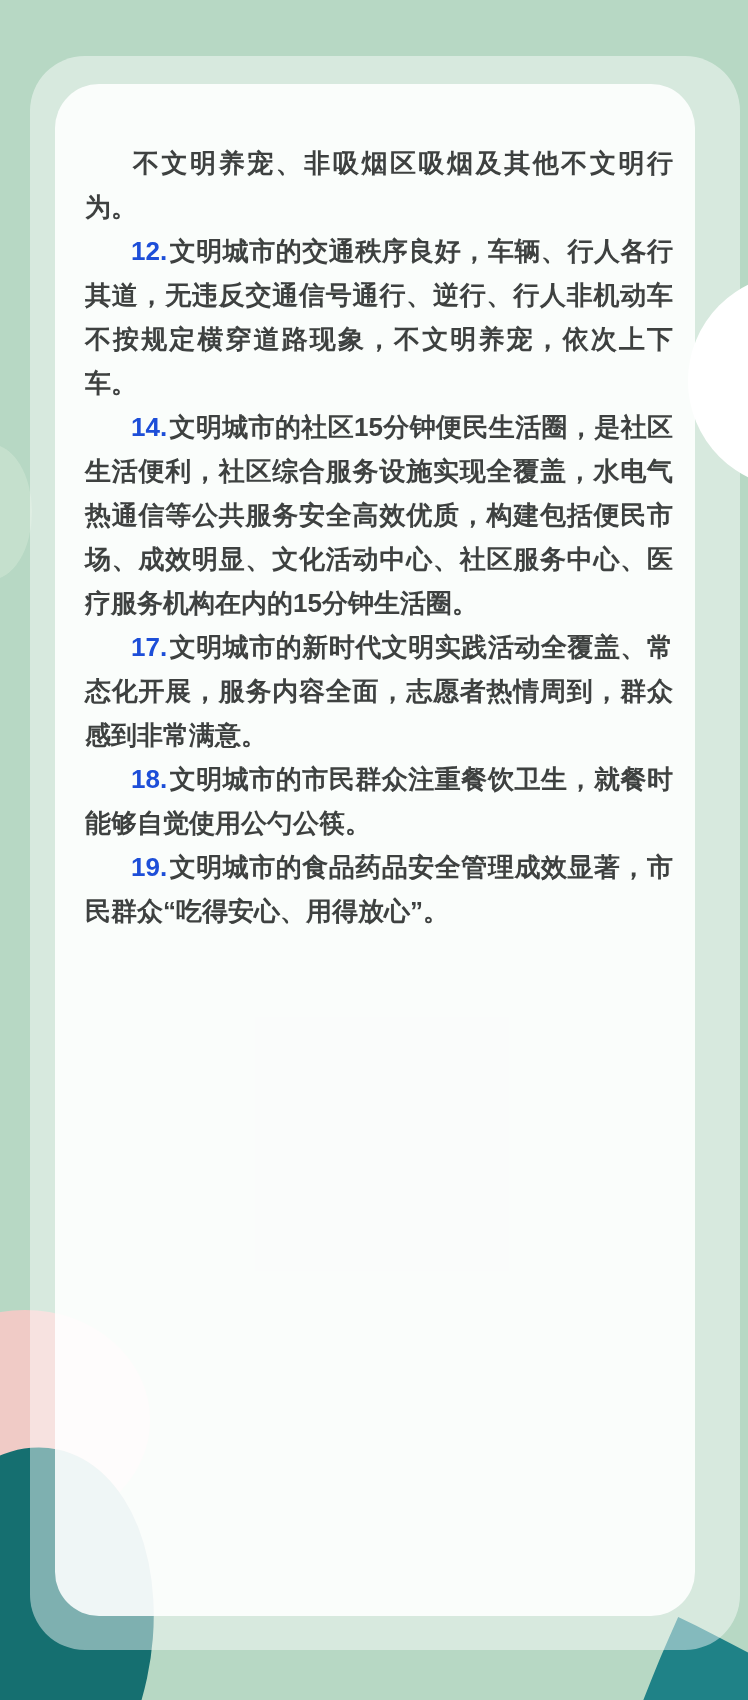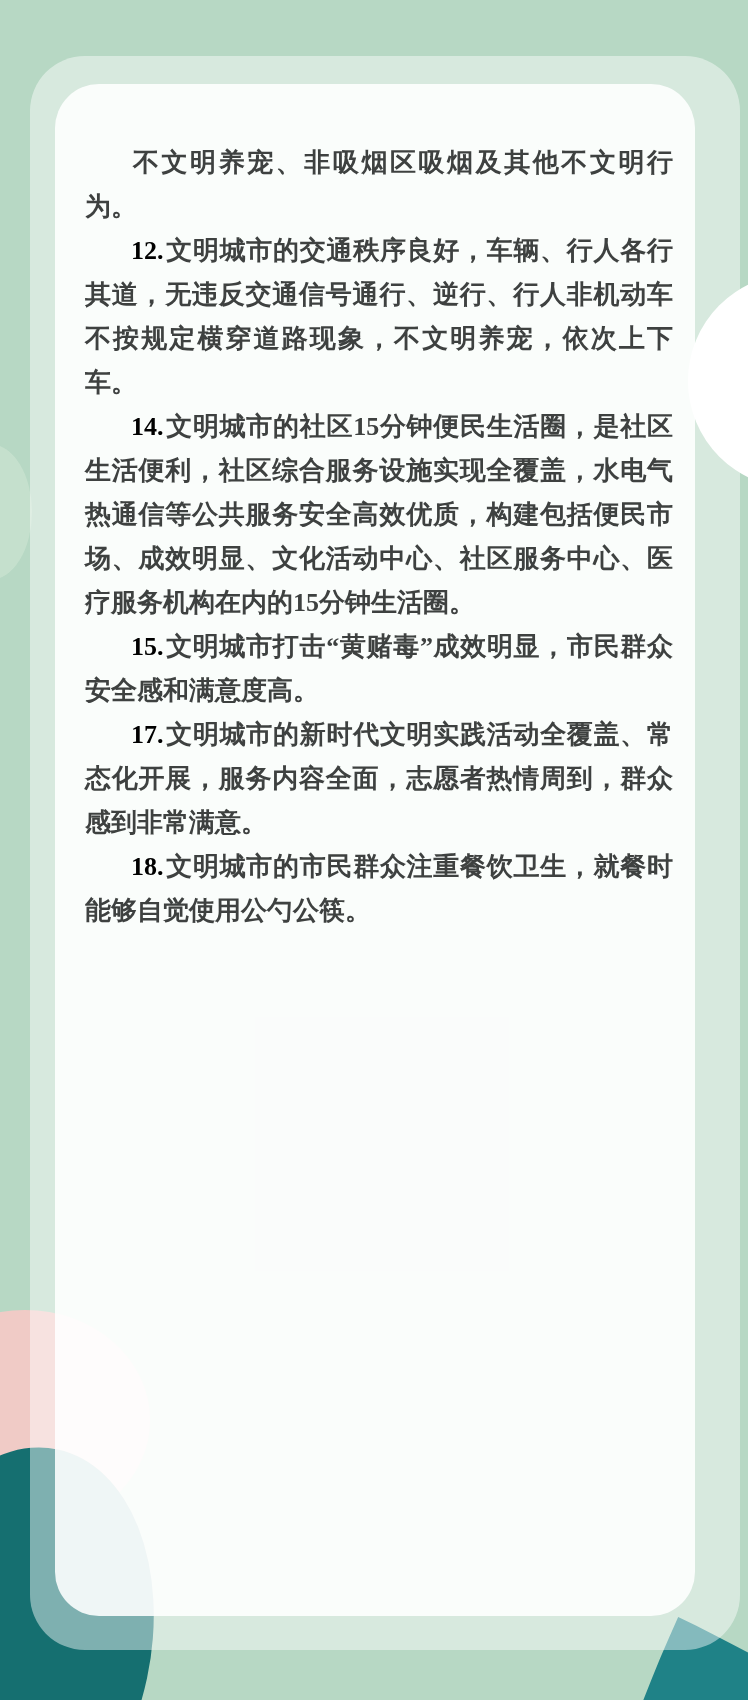--- a/index.html
+++ b/index.html
@@ -2,21 +2,20 @@
 <html><head>
 <meta charset="utf-8">
 <style>
   html,body{margin:0;padding:0;}
   body{font-family:"Liberation Sans","DejaVu Sans",sans-serif;}
   .stage{
     position:relative;
     width:748px;height:1700px;
     overflow:hidden;
     background:linear-gradient(180deg,#b7d8c4 0%,#b2d4c0 60%,#aed0bc 100%);
-    font-family:Liberation Serif, serif;
   }
   .decor-svg{position:absolute;left:0;top:0;z-index:1;}
   .card-outer{
     position:absolute;z-index:2;
     left:30px;top:56px;width:710px;height:1594px;
     border-radius:55px;
   }
   .deco-circle{
     position:absolute;z-index:3;
     left:688px;top:274px;width:214px;height:214px;
@@ -35,21 +34,21 @@
     margin:0;
     font-size:26px;
     line-height:44px;
     font-weight:600;
     color:#3e4140;
     text-align:justify;
     text-indent:46px;
     letter-spacing:0;
   }
   .num{
-    color:#000000;
+    color:#1d4ed8;
     font-weight:700;
     padding-right:2px;
   }
 </style>
 </head>
 <body>
 
 <div class="stage" style="background: rgb(183, 216, 196);">
 
   <svg class="decor-svg" width="748" height="1700" viewBox="0 0 748 1700" aria-hidden="true">
@@ -91,25 +90,25 @@
 
   <div class="content">
 
       <p class="para"><span class="num"></span><span>不文明养宠、非吸烟区吸烟及其他不文明行为。</span></p>
 
       <p class="para"><span class="num">12.</span><span>文明城市的交通秩序良好，车辆、行人各行其道，无违反交通信号通行、逆行、行人非机动车不按规定横穿道路现象，不文明养宠，依次上下车。</span></p>
 
 
       <p class="para"><span class="num">14.</span><span>文明城市的社区15分钟便民生活圈，是社区生活便利，社区综合服务设施实现全覆盖，水电气热通信等公共服务安全高效优质，构建包括便民市场、成效明显、文化活动中心、社区服务中心、医疗服务机构在内的15分钟生活圈。</span></p>
 
-      <p class="para"><span class="num">15.</span><span>文明城市打击“黄赌毒”成效明显，市民群众安全感和满意度高。</span></p>
 
 
       <p class="para"><span class="num">17.</span><span>文明城市的新时代文明实践活动全覆盖、常态化开展，服务内容全面，志愿者热情周到，群众感到非常满意。</span></p>
 
       <p class="para"><span class="num">18.</span><span>文明城市的市民群众注重餐饮卫生，就餐时能够自觉使用公勺公筷。</span></p>
 
+      <p class="para"><span class="num">19.</span><span>文明城市的食品药品安全管理成效显著，市民群众“吃得安心、用得放心”。</span></p>
 
 
 
     </div>
 
 </div>
 
 </body></html>

